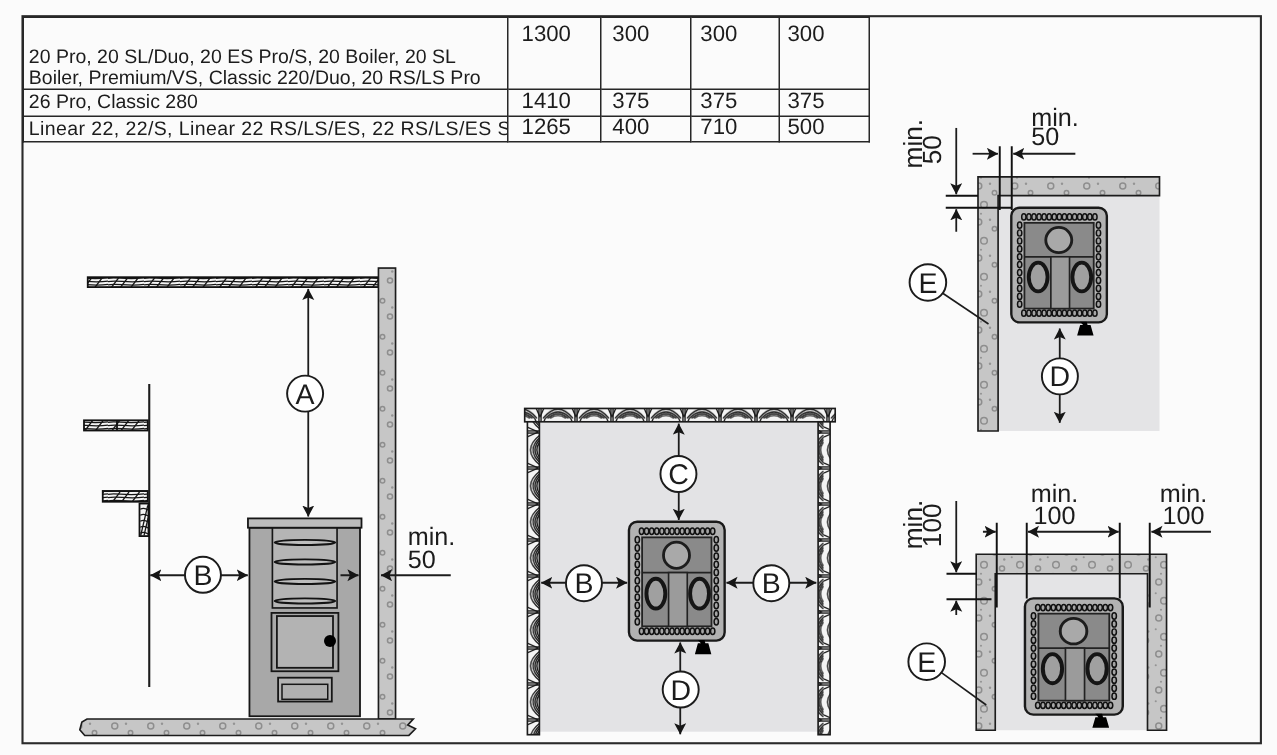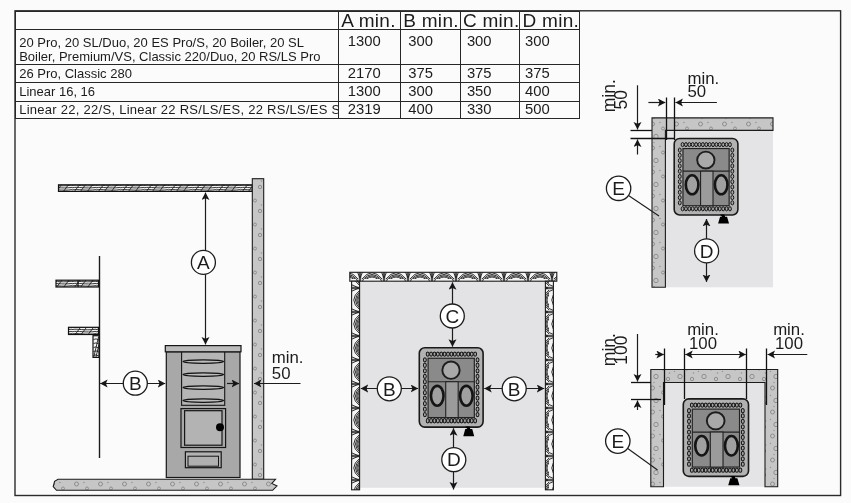--- a/index.html
+++ b/index.html
@@ -4,21 +4,21 @@
 <style>
 html,body{margin:0;padding:0}
 body{width:851px;height:503px;background:#fbfbfb;font-family:"Liberation Sans",sans-serif;position:relative;overflow:hidden;transform:translateZ(0)}
 .abs{position:absolute}
 #tbl{position:absolute;left:15px;top:10.5px;border-collapse:collapse;table-layout:fixed;width:563.6px}
 #tbl td{border:1.3px solid #272727;color:#1c1c1c;overflow:hidden;white-space:nowrap}
 #tbl td.n{font-size:13px;line-height:14px;padding:0 0 0 3.2px;vertical-align:middle}
 #tbl td.h{font-size:19px;line-height:15px;letter-spacing:0.3px;padding:0 0 0 2px;vertical-align:middle}
 #tbl td.v{font-size:14.8px;line-height:13px;vertical-align:middle}
 #tbl tr.r2 td.v{vertical-align:top;padding-top:5.2px}
-#tbl tr.r2 td.n{padding-top:6px}
+#tbl tr.r2 td.n{padding-top:19px}
 .pA{padding-left:8.5px}.pB{padding-left:7px}.pC{padding-left:6px}.pD{padding-left:4.5px}
 svg text{fill:#1c1c1c}
 </style>
 </head>
 <body>
 
 <svg class="abs" style="left:0;top:0" width="851" height="503" viewBox="0 0 851 503">
 <defs>
 <marker id="ah" markerWidth="9" markerHeight="9" refX="7.4" refY="4" orient="auto-start-reverse" markerUnits="userSpaceOnUse">
   <path d="M0,0 L7.5,4 L0,8 L1.7,4 Z" fill="#161616"></path>
@@ -405,49 +405,35 @@
 
 <table id="tbl">
 <colgroup>
       <col style="width:323.2px">
       <col style="width:62px">
       <col style="width:59.7px">
       <col style="width:59.6px">
       <col style="width:59.1px">
     </colgroup>
 <tbody>
-      <tr style="height:18.8px">
-        <td class="n"></td>
-        <td class="h">A min.</td>
-        <td class="h">B min.</td>
-        <td class="h">C min.</td>
-        <td class="h">D min.</td>
-      </tr>
 <tr class="r2" style="height:34px">
         <td class="n">20 Pro, 20 SL/Duo, 20 ES Pro/S, 20 Boiler, 20 SL<br>Boiler, Premium/VS, Classic 220/Duo, 20 RS/LS Pro</td>
         <td class="v pA">1300</td>
         <td class="v pB">300</td>
         <td class="v pC">300</td>
         <td class="v pD">300</td>
       </tr>
 <tr style="height:18px">
         <td class="n">26 Pro, Classic 280</td>
-        <td class="v pA">2170</td>
+        <td class="v pA">1410</td>
         <td class="v pB">375</td>
         <td class="v pC">375</td>
         <td class="v pD">375</td>
       </tr>
-<tr style="height:18.4px">
-        <td class="n">Linear 16, 16</td>
-        <td class="v pA">1300</td>
-        <td class="v pB">300</td>
-        <td class="v pC">350</td>
-        <td class="v pD">400</td>
-      </tr>
 <tr style="height:17.4px">
         <td class="n" style="letter-spacing:0.27px">Linear 22, 22/S, Linear 22 RS/LS/ES, 22 RS/LS/ES S</td>
-        <td class="v pA">2319</td>
+        <td class="v pA">1265</td>
         <td class="v pB">400</td>
-        <td class="v pC">330</td>
+        <td class="v pC">710</td>
         <td class="v pD">500</td>
       </tr>
 </tbody>
   </table>
 
 </body></html>

